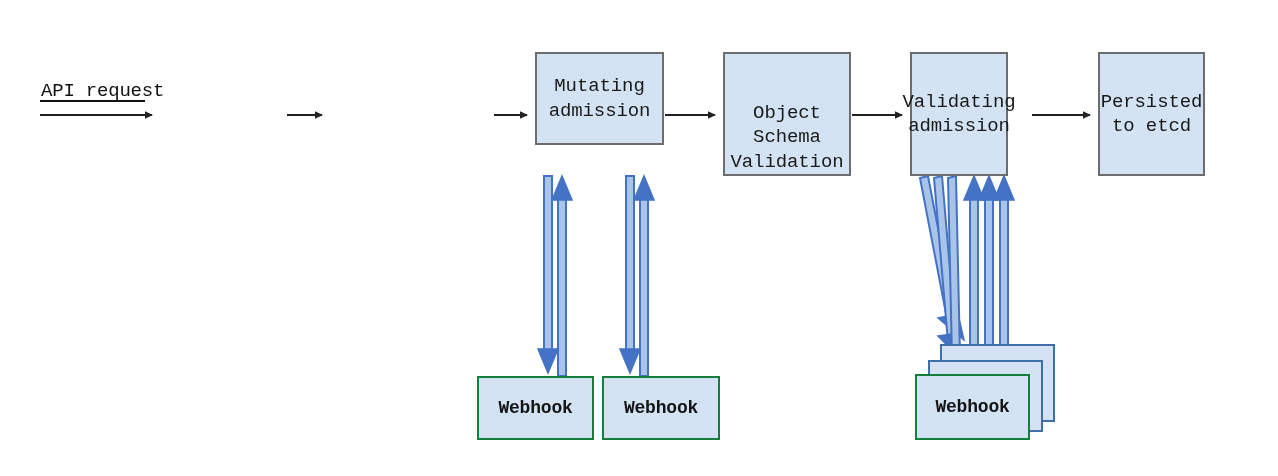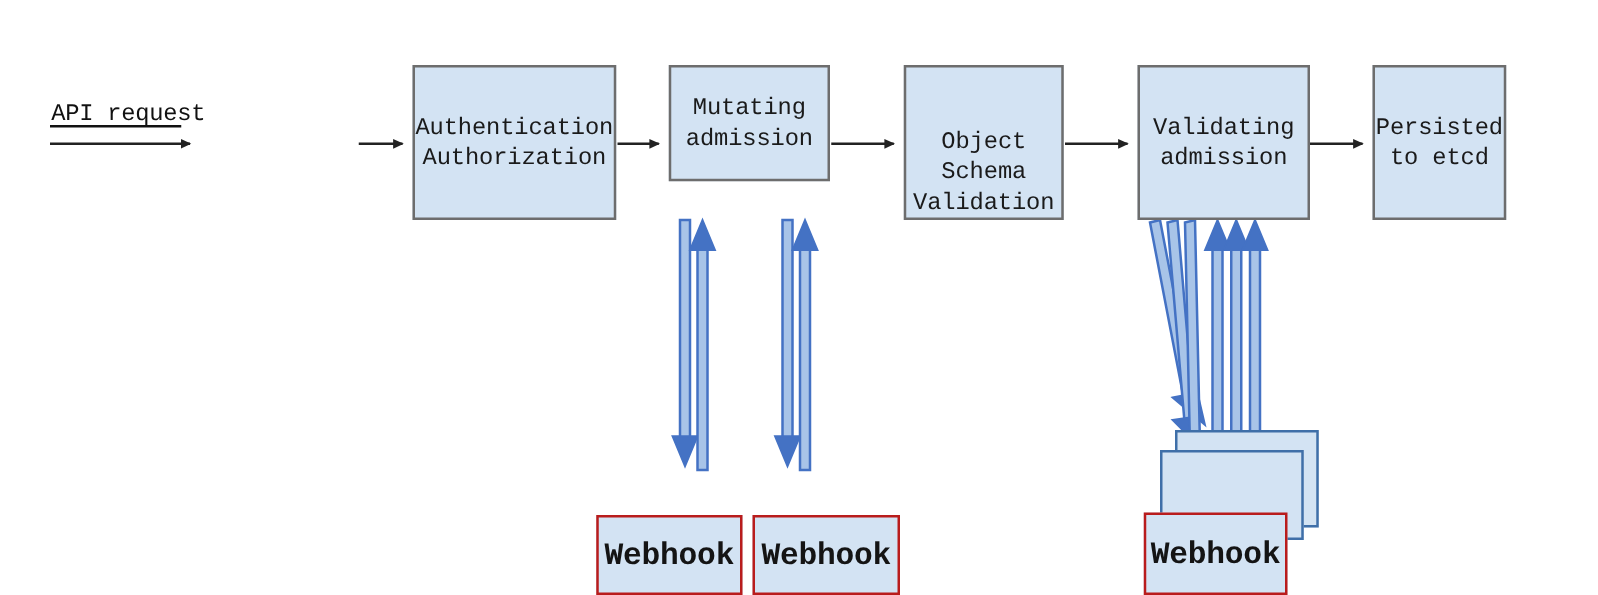--- a/index.html
+++ b/index.html
@@ -22,30 +22,29 @@
     color:#1a1a1a;
     font-size:19px;
     line-height:1.28;
     letter-spacing:-0.1px;
     white-space:pre-line;
   }
   .wbox{
     position:absolute;
     box-sizing:border-box;
     background:#d3e3f3;
-    border:2px solid #b91c1c;
+    border:2px solid #15803d;
     display:flex;
     align-items:center;
     justify-content:center;
     text-align:center;
     color:#141414;
-    font-size:25px;
+    font-size:18px;
     font-weight:bold;
     letter-spacing:-0.2px;
-    margin-top:36px;
   }
   .wshadow{
     position:absolute;
     box-sizing:border-box;
     background:#d3e3f3;
     border:2px solid #3f6fa8;
   }
   .req-label{
     position:absolute;
     font-size:19px;
@@ -134,37 +133,33 @@
     </g>
     <g>
       <rect x="1000" y="196" width="8" height="185" fill="#a8c4e8" stroke="#4472c4" stroke-width="2"></rect>
       <path d="M994,200 L1014,200 L1004,176 z" fill="#4472c4" stroke="#4472c4" stroke-width="1.5"></path>
     </g>
   </svg>
 
   <div class="req-label" style="left:41px;top:80px;">API request</div>
 
 
-  <div class="box" style="left:330px;top:52px;width:163px;height:124px;">
-    <span>Authentication
-Authorization</span>
-  </div>
 
   <div class="box" style="left:535px;top:52px;width:129px;height:93px;">
     <span>Mutating
 admission</span>
   </div>
 
   <div class="box" style="left:723px;top:52px;width:128px;height:124px;align-items:flex-end;">
     <span>Object
 Schema
 Validation</span>
   </div>
 
-  <div class="box" style="left:910px;top:52px;width:138px;height:124px;">
+  <div class="box" style="left:910px;top:52px;width:98px;height:124px;">
     <span>Validating
 admission</span>
   </div>
 
   <div class="box" style="left:1098px;top:52px;width:107px;height:124px;">
     <span>Persisted
 to etcd</span>
   </div>
 
   <div class="wbox" style="left:477px;top:376px;width:117px;height:64px;">

